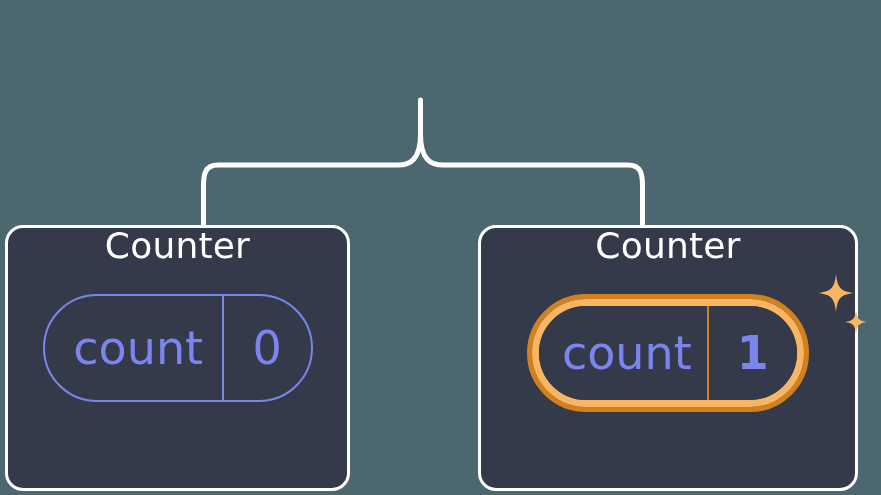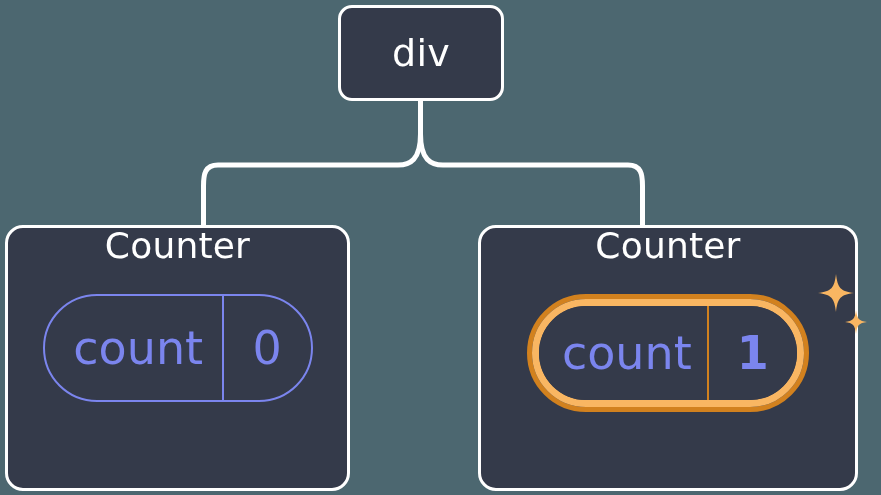--- a/index.html
+++ b/index.html
@@ -146,23 +146,20 @@
 <div id="stage">
 
   <svg class="edges" viewBox="0 0 881 495" width="881" height="495" aria-hidden="true">
     <g fill="none" stroke="#ffffff" stroke-width="5" stroke-linecap="round" stroke-linejoin="round">
       <path d="M 420.5 100 L 420.5 134"></path>
       <path d="M 420.5 134 C 420.5 160 410 165 398 165 L 218 165 C 205 165 203.5 174 203.5 186 L 203.5 226"></path>
       <path d="M 420.5 134 C 420.5 160 431 165 443 165 L 628 165 C 641 165 642.5 174 642.5 186 L 642.5 226"></path>
     </g>
   </svg>
 
-  <div class="node node-root">
-    <span class="node-title node-title-root">div</span>
-  </div>
 
   <div class="node node-child node-child-left">
     <span class="node-title">Counter</span>
 
     <div class="pill-wrap">
       <div class="pill pill-left">
         <span class="pill-key">count</span>
         <span class="pill-val">0</span>
       </div>
     </div>

